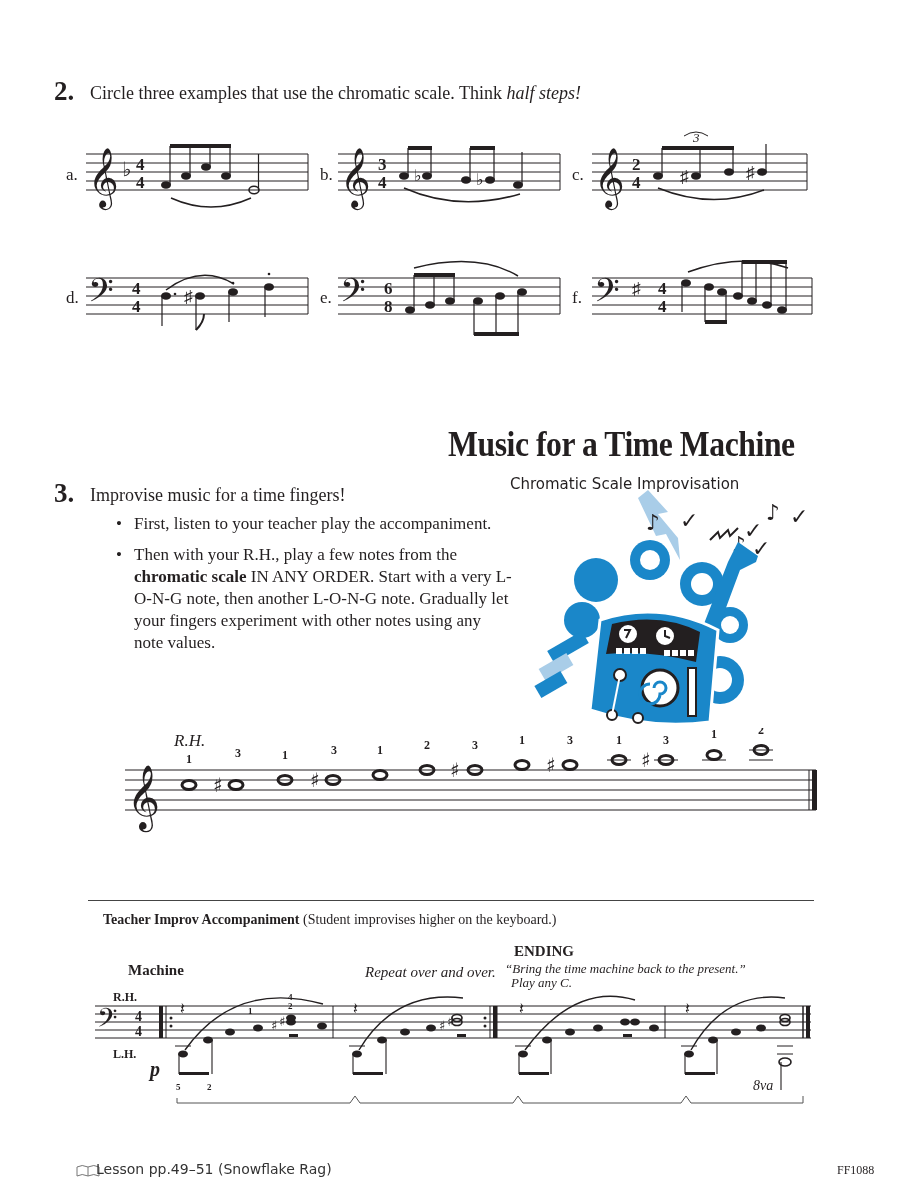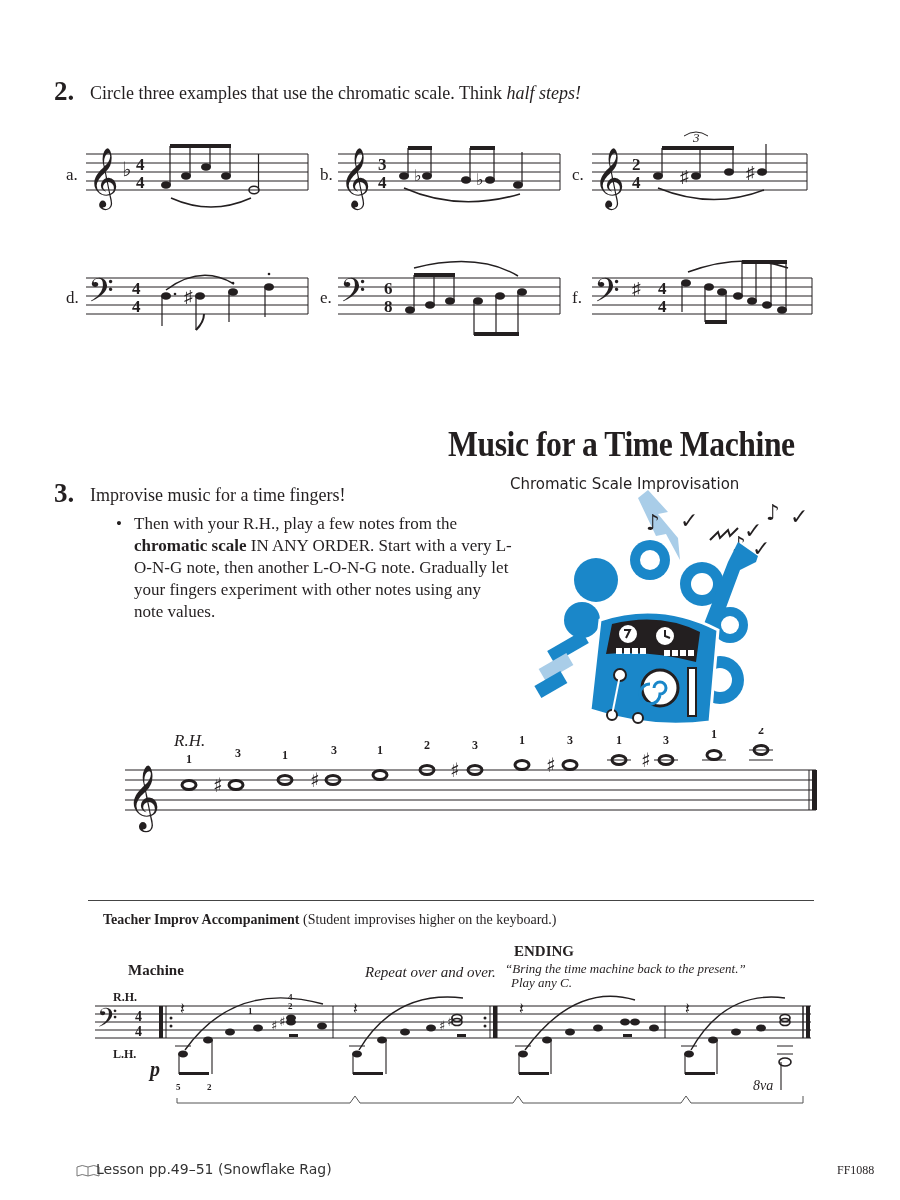--- a/index.html
+++ b/index.html
@@ -232,20 +232,21 @@
   <rect x="150" y="0" width="45" height="4" fill="#231f20"></rect>
   <path d="M96 12 Q150 -8 196 8" fill="none" stroke="#231f20" stroke-width="1.5"></path>
 </svg>
 
 <div class="abs title" style="left:448px; top:423px; width:440px;">Music for a Time Machine</div>
 <div class="abs subtitle" style="left:510px; top:475px;">Chromatic Scale Improvisation</div>
 
 <div class="abs qnum" style="left:54px; top:478px;">3.</div>
 <div class="abs qtext" style="left:90px; top:485px;">Improvise music for a time fingers!</div>
 <ul class="abs bullets" style="left:114px; top:513px; width:400px;">
+  <li><span>First, listen to your teacher play the accompaniment.</span></li>
   <li><span>Then with your R.H., play a few notes from the </span><span class="b">chromatic scale</span><span> IN ANY ORDER. Start with a very L-O-N-G note, then another L-O-N-G note. Gradually let your fingers experiment with other notes using any note values.</span></li>
 </ul>
 
 <svg class="abs" style="left:520px; top:490px;" width="310" height="240" viewBox="0 0 310 240">
 
   <polygon points="128,0 148,22 138,24 158,48 160,70 146,44 136,46 118,8" fill="#a9cde8"></polygon>
 
   <g fill="#231f20" font-size="22" font-family="DejaVu Sans, sans-serif">
     <text x="126" y="40">♪</text>
       <text x="160" y="38">✓</text>

